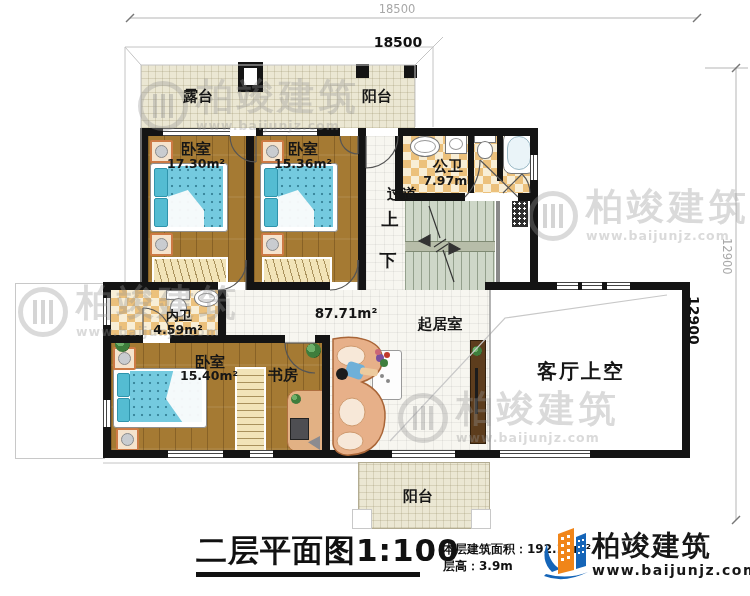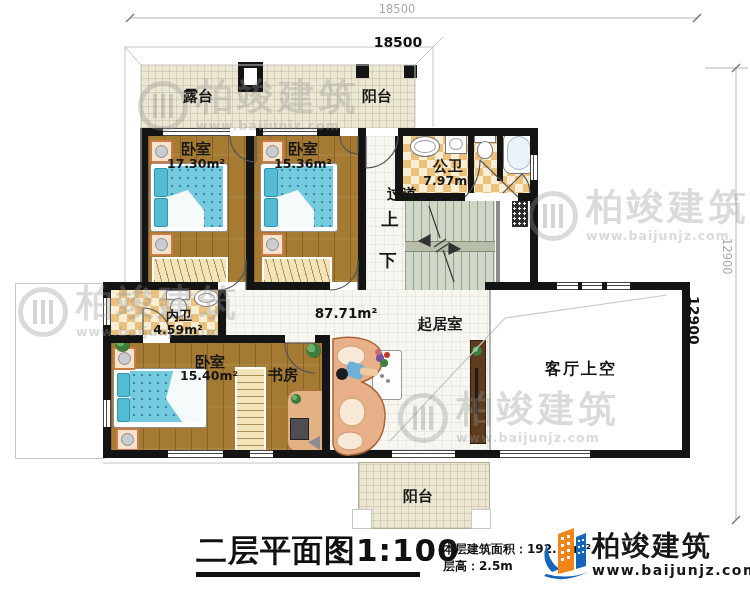--- a/index.html
+++ b/index.html
@@ -61,21 +61,21 @@
     background:radial-gradient(circle at 35% 35%,#6db06a 0 30%,#3e7d3c 30% 70%,#2c5e2b 70%);}
   .radiator{position:absolute;background:#2e2e2e;z-index:9;
     background-image:radial-gradient(#fff 1px,transparent 1.4px);background-size:5px 5px;}
   .stairbar{position:absolute;background:#b7bda9;border-top:1px solid #7f8a73;border-bottom:1px solid #7f8a73;z-index:8;}
   
   .lbl{position:absolute;transform:translateX(-50%);font-weight:bold;color:#161616;
        white-space:nowrap;z-index:40;line-height:1.1;}
   .lbl-room{font-size:15px;}
   .lbl-area{font-size:12.5px;}
   .lbl-small{font-size:13px;}
-  .lbl-big{font-size:16px;letter-spacing:2px;}
+  .lbl-big{font-size:20px;letter-spacing:2px;}
   
   .dim-gray{position:absolute;color:#a8a8a8;font-size:11.5px;z-index:40;}
   .dim-bold{position:absolute;color:#111;font-weight:bold;font-size:14px;z-index:40;}
   .rot90{transform:rotate(90deg);transform-origin:top left;}
   
   .wm{position:absolute;display:flex;align-items:center;gap:8px;color:rgba(150,150,150,.35);
       z-index:30;pointer-events:none;}
   .wm-mark{width:40px;height:40px;border:5px solid rgba(150,150,150,.35);border-radius:50%;
       position:relative;flex:0 0 auto;}
   .wm-mark::after{content:"";position:absolute;inset:8px 10px;
@@ -358,21 +358,21 @@
       <span class="wm-url">www.baijunjz.com</span>
     </span>
   </div>
 
   <div class="title">二层平面图1:100</div>
   <div class="title-rule"></div>
   <div class="info" style="top:541px;">
     <span>本层建筑面积：</span><span>192.16m²</span>
   </div>
   <div class="info" style="top:558px;">
-    <span>层高：</span><span>2.5m</span>
+    <span>层高：</span><span>3.9m</span>
   </div>
 
   <svg class="abs" style="left:538px;top:522px;z-index:40;" width="52" height="64" viewBox="0 0 52 60">
     <path d="M14,48 Q2,36 9,20 Q10,38 22,45 Z" fill="#1565b8"></path>
     <polygon points="20,10 36,4 36,46 20,50" fill="#f08519"></polygon>
     <polygon points="38,13 48,9 48,42 38,45" fill="#1565b8"></polygon>
     <g fill="#ffffff">
       <rect x="23" y="13" width="3" height="3"></rect>
         <rect x="29" y="11" width="3" height="3"></rect>
       <rect x="23" y="20" width="3" height="3"></rect>

